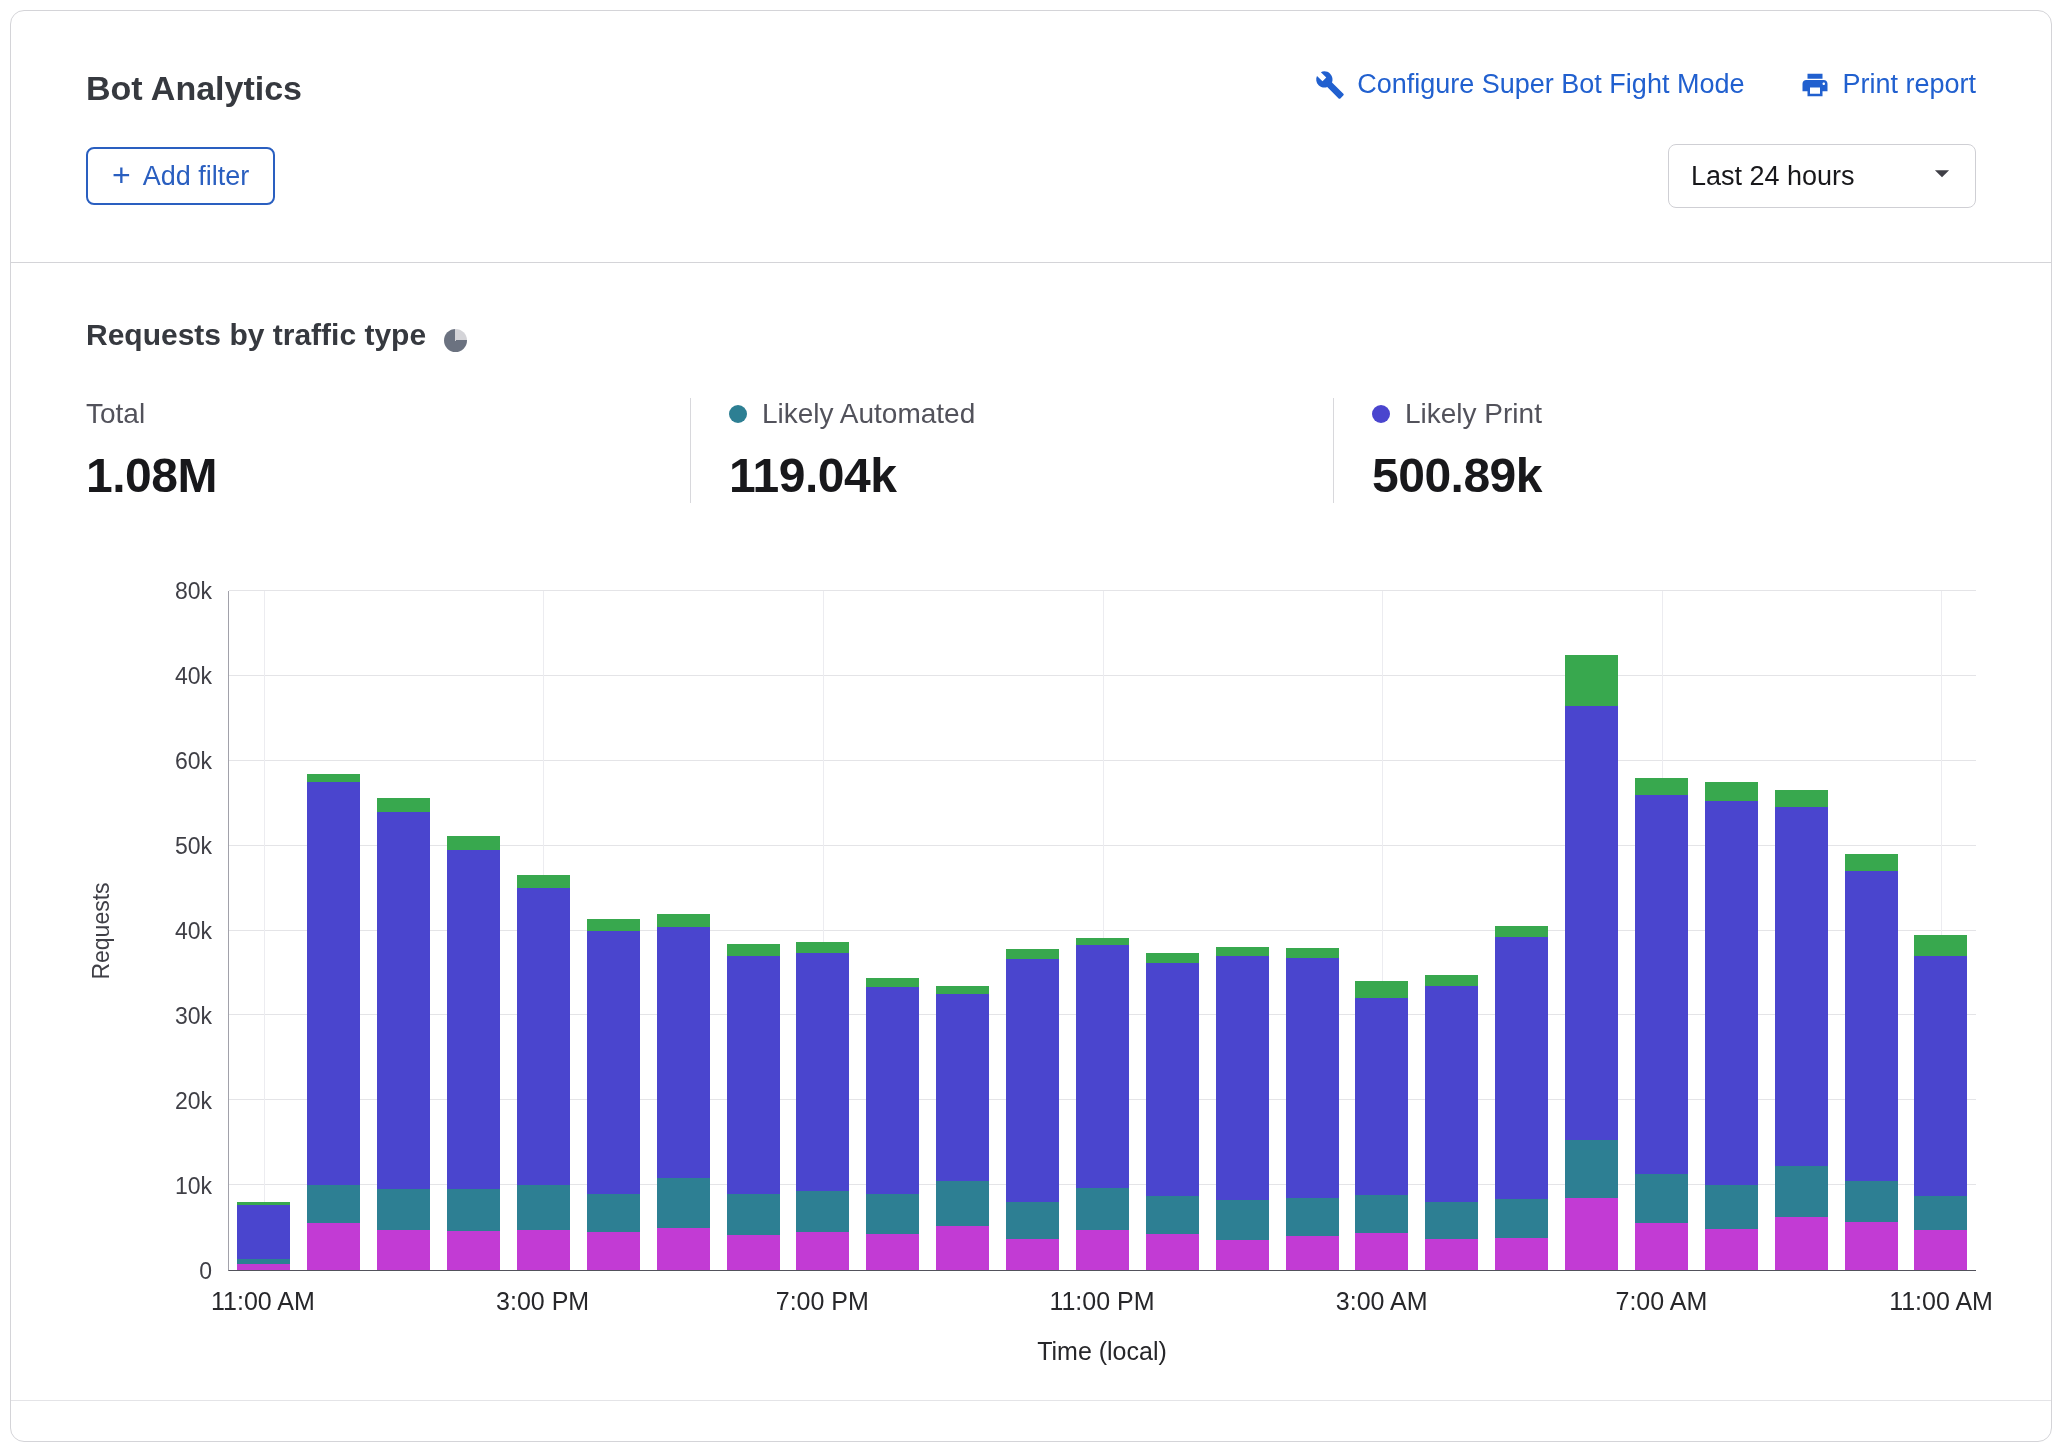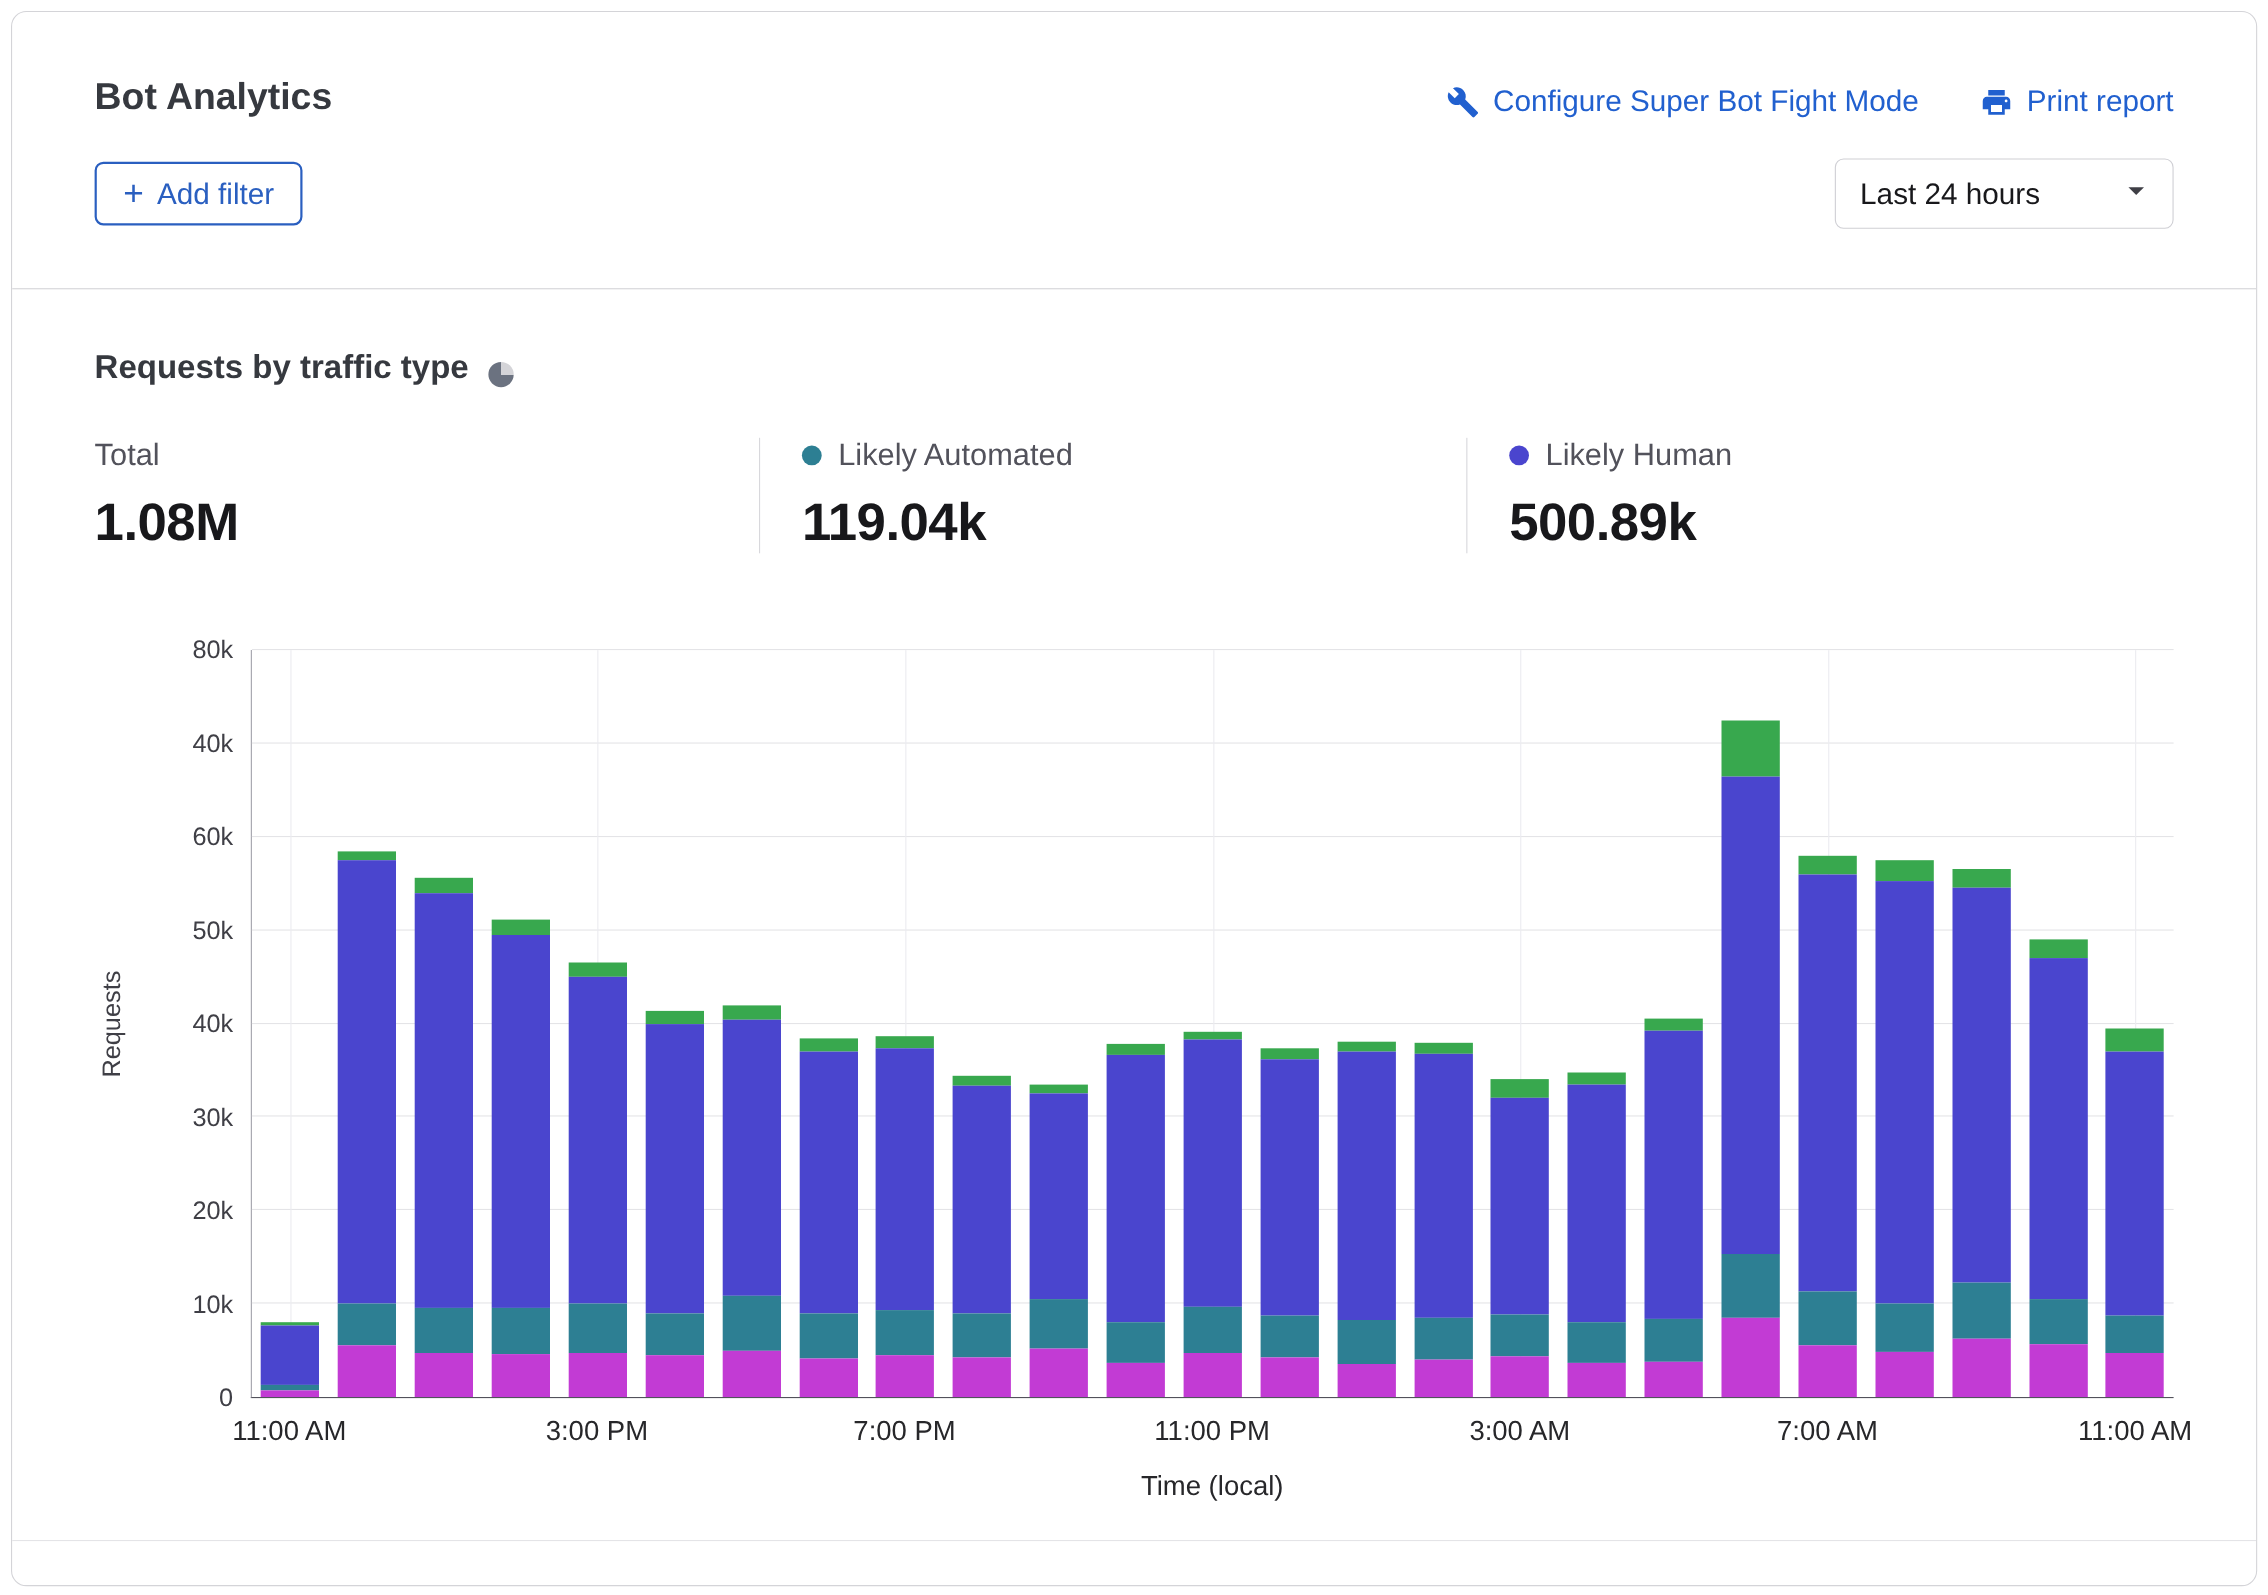--- a/index.html
+++ b/index.html
@@ -7,21 +7,21 @@
     font-family: "Liberation Sans", sans-serif;
     background: #ffffff;
     color: #27272a;
   }
   .page { width: 2062px; height: 1450px; position: relative; background: #fff; }
   .card {
     position: absolute; left: 10px; top: 10px; right: 10px; height: 1432px;
     border: 1px solid #d4d4d8; border-radius: 14px; background: #fff; overflow: hidden;
   }
   .header { padding: 58px 75px 0 75px; }
-  .header-row { display: flex; justify-content: space-between; align-items: flex-end; }
+  .header-row { display: flex; justify-content: space-between; align-items: flex-start; }
   .title { font-size: 34px; font-weight: 700; color: #36393f; }
   .links { display: flex; gap: 56px; align-items: center; }
   .link { display: flex; gap: 12px; align-items: center; color: #2160cf; font-size: 27px; text-decoration: none; cursor: pointer; }
   .link .icon { display: flex; align-items: center; }
   .filter-row { display: flex; justify-content: space-between; align-items: center; margin-top: 36px; }
   .add-filter {
     display: flex; align-items: center; gap: 12px; border: 2px solid #2a5fc0; color: #2a5fc0;
     background: #fff; font-size: 27px; height: 58px; padding: 0 24px; border-radius: 8px;
     font-family: "Liberation Sans", sans-serif; cursor: pointer;
   }
@@ -132,21 +132,21 @@
         <div class="stat">
           <div class="stat-label">
             <span class="dot" style="background: rgb(45, 127, 147);"></span>
             <span>Likely Automated</span>
           </div>
           <div class="stat-value">119.04k</div>
         </div>
         <div class="stat">
           <div class="stat-label">
             <span class="dot" style="background: rgb(74, 69, 206);"></span>
-            <span>Likely Human</span>
+            <span>Likely Print</span>
           </div>
           <div class="stat-value">500.89k</div>
         </div>
       </div>
 
       <div class="chart-wrap">
         <div class="ylabel">Requests</div>
         <div class="y-ticks">
             <div class="ytick" style="bottom: 0%;">0</div>
             <div class="ytick" style="bottom: 12.5%;">10k</div>

